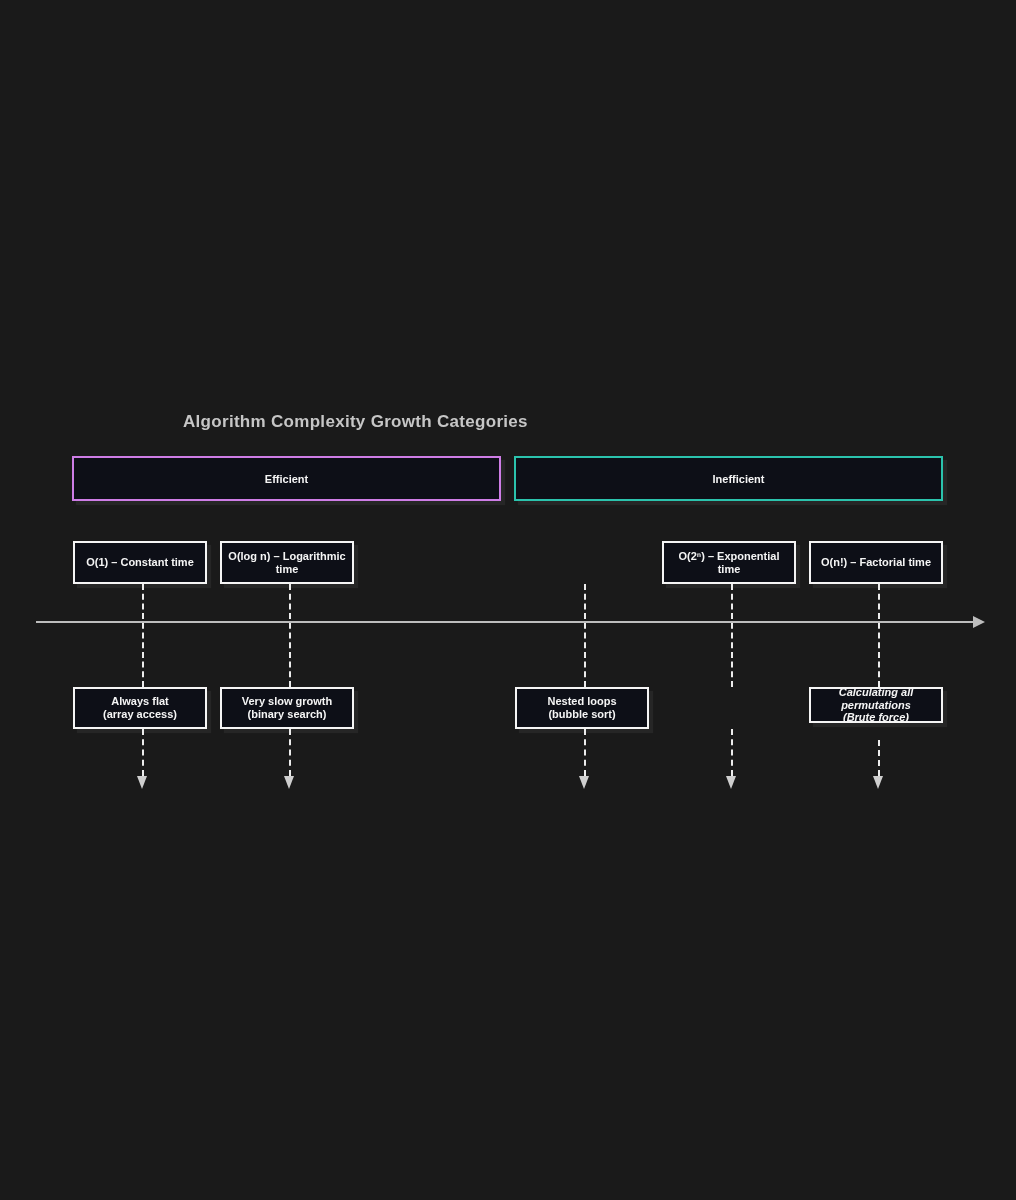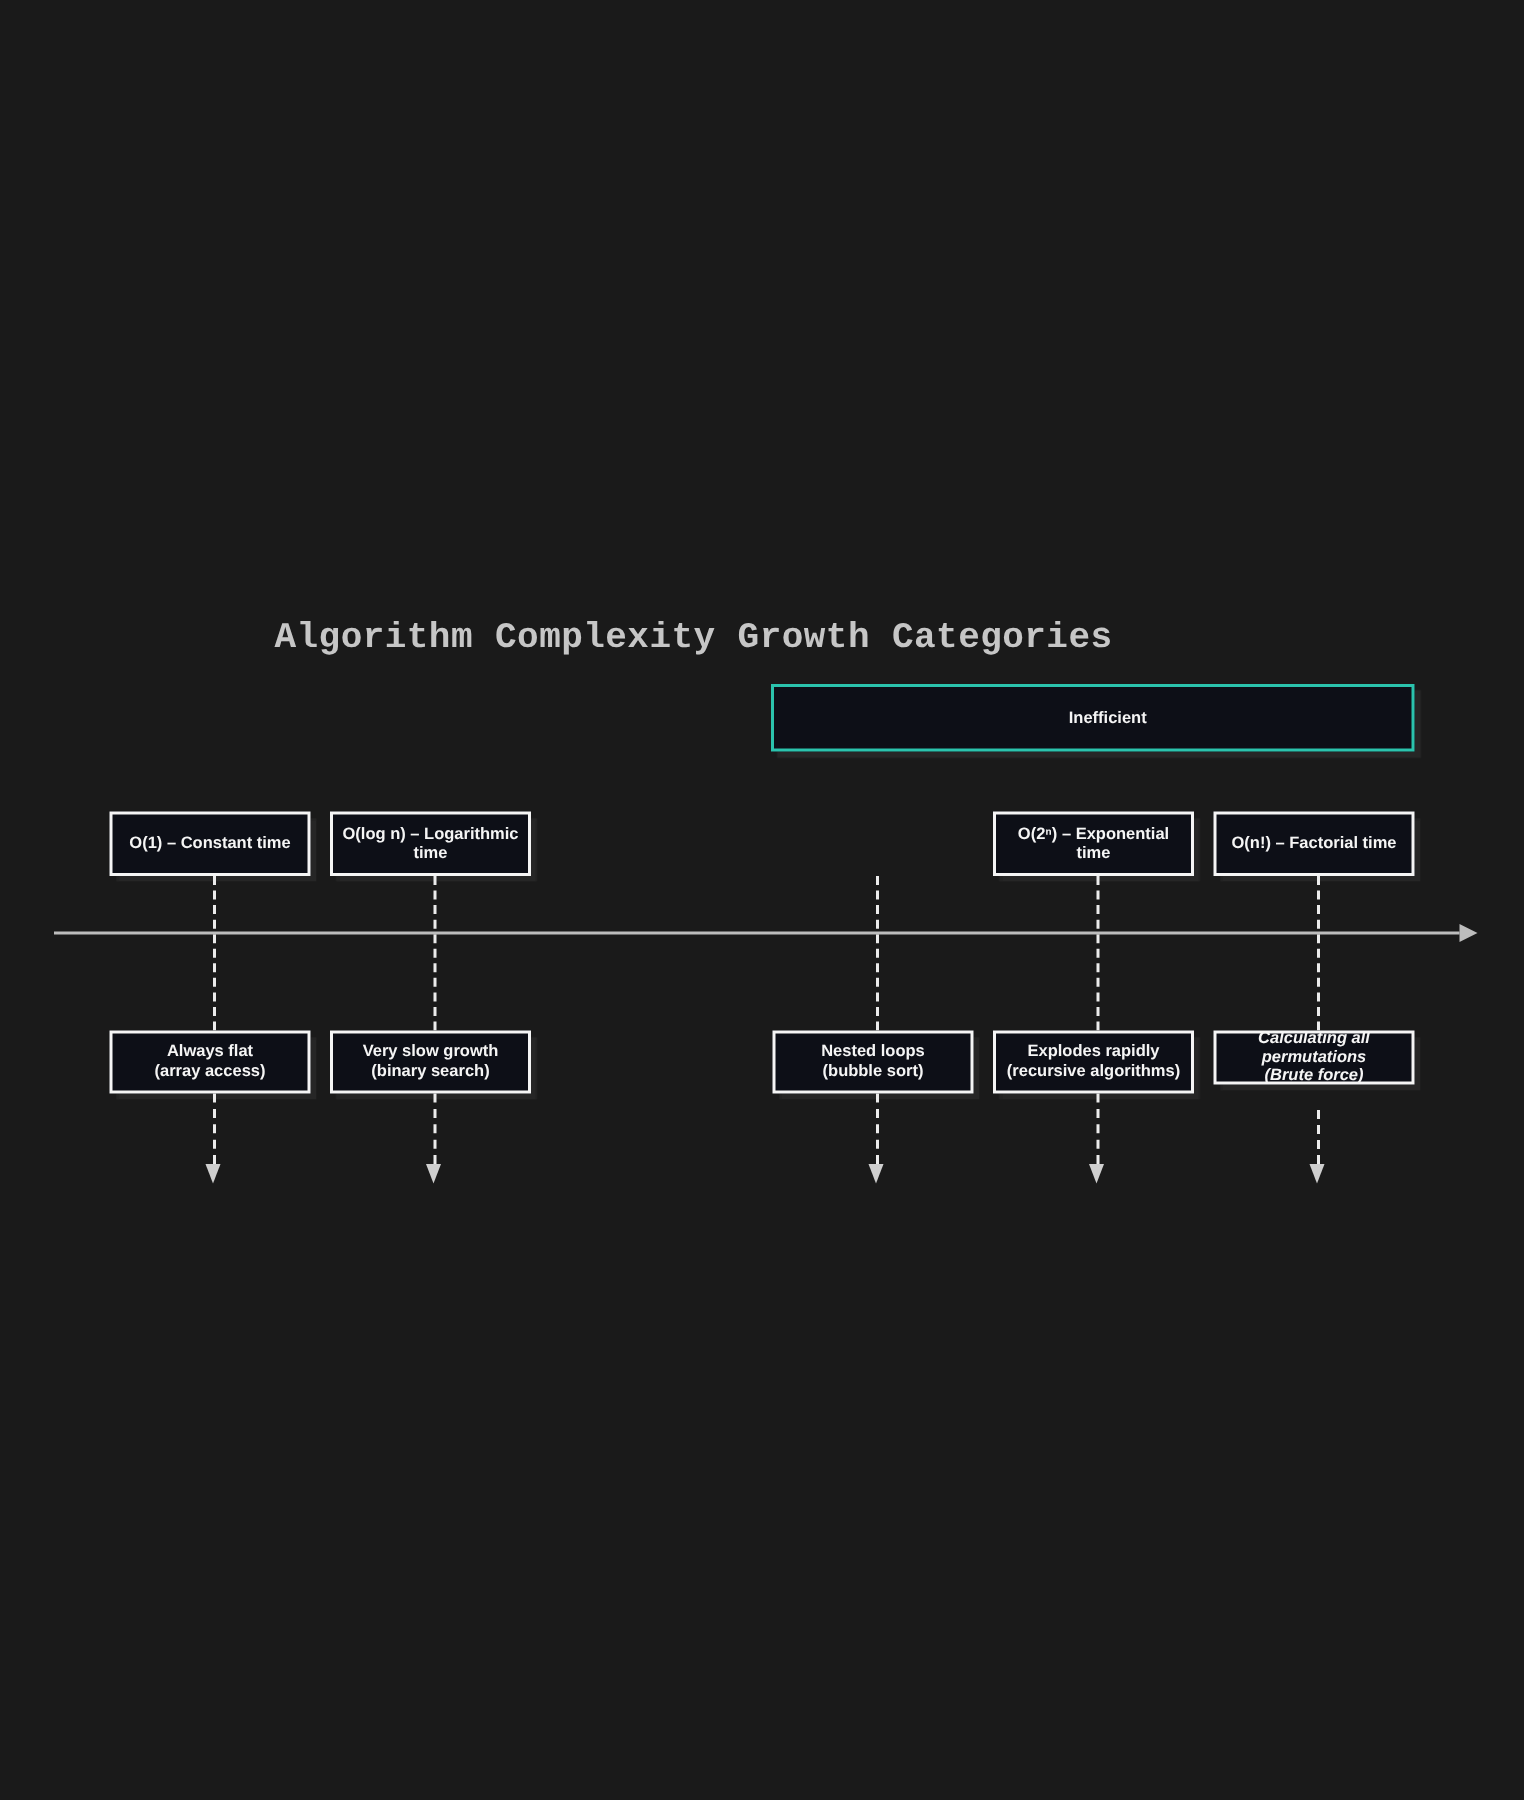--- a/index.html
+++ b/index.html
@@ -12,26 +12,25 @@
   }
   .canvas {
     position: absolute; left: 0; top: 0;
     width: 1016px; height: 1200px;
     background: var(--bg, #1a1a1a);
   }
   .title {
     position: absolute;
     left: 183px; top: 412px;
     margin: 0;
-    font-size: 24px;
+    font-size: 17px;
     font-weight: bold;
     letter-spacing: 0.3px;
     color: var(--title-color, #c6c6c6);
     white-space: nowrap;
-    font-family: Liberation Mono, monospace;
   }
   .group-box {
     position: absolute;
     top: 456px; height: 45px; width: 429px;
     box-sizing: border-box;
     background: var(--fill, #0d0f17);
     border: 2px solid;
     display: flex; align-items: center; justify-content: center;
     color: #f5f5f5; font-size: 11px; font-weight: bold;
     box-shadow: 4px 4px 1px rgba(255,255,255,0.055);
@@ -95,20 +94,23 @@
     border-left: 12px solid var(--axis, #bdbdbd);
   }
 </style>
 </head>
 <body>
 
 <div class="canvas">
 
   <h1 class="title">Algorithm Complexity Growth Categories</h1>
 
+  <div class="group-box purple g-eff">
+    <span>Efficient</span>
+  </div>
   <div class="group-box teal g-ineff">
     <span>Inefficient</span>
   </div>
 
   <div class="column c0">
     <div class="cat-box purple">O(1) – Constant time</div>
     <div class="dash dash-a"></div>
     <div class="desc-box purple">Always flat
 (array access)</div>
     <div class="dash dash-b"></div>
@@ -131,22 +133,20 @@
     <div class="desc-box teal">Nested loops
 (bubble sort)</div>
     <div class="dash dash-b"></div>
     <div class="down-arrow"></div>
   </div>
 
   <div class="column c4">
     <div class="cat-box teal">O(2ⁿ) – Exponential
 time</div>
     <div class="dash dash-a"></div>
-    <div class="desc-box teal">Explodes rapidly
-(recursive algorithms)</div>
     <div class="dash dash-b"></div>
     <div class="down-arrow"></div>
   </div>
 
   <div class="column c5">
     <div class="cat-box teal">O(n!) – Factorial time</div>
     <div class="dash dash-a"></div>
     <div class="desc-box teal tall">Calculating all
 permutations
 (Brute force)</div>

